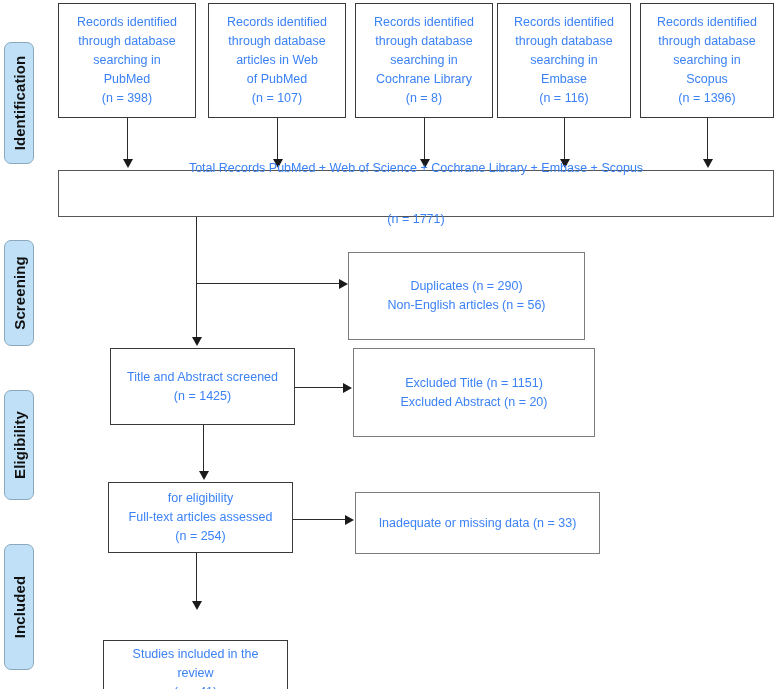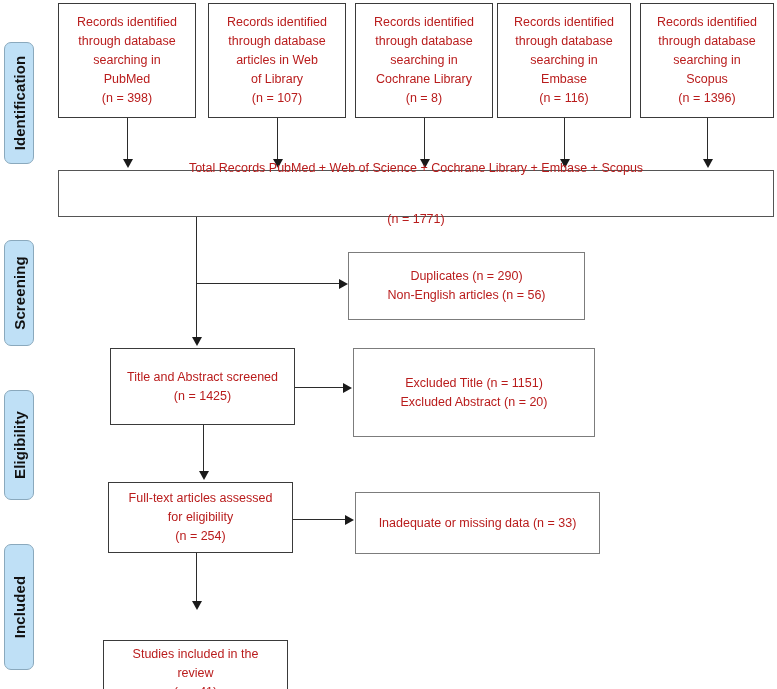--- a/index.html
+++ b/index.html
@@ -51,21 +51,21 @@
     justify-content: center;
     padding: 2px 4px;
   }
   .box.thin {
     border: 1px solid #7c7c7c;
   }
   .box .line {
     display: block;
     font-size: 12.5px;
     line-height: 19px;
-    color: #b91c1c;
+    color: #3b82f6;
   }
   .box.center .line { text-align: center; }
 
   
   .vline, .hline {
     position: absolute;
     background: #2b2b2b;
   }
   .vline { width: 1px; }
   .hline { height: 1px; }
@@ -113,21 +113,21 @@
     <span class="line">through database</span>
     <span class="line">searching in</span>
     <span class="line">PubMed</span>
     <span class="line">(n = 398)</span>
   </div>
 
   <div class="box center" style="left:208px; top:3px; width:138px; height:115px;">
     <span class="line">Records identified</span>
     <span class="line">through database</span>
     <span class="line">articles in Web</span>
-    <span class="line">of Library</span>
+    <span class="line">of PubMed</span>
     <span class="line">(n = 107)</span>
   </div>
 
   <div class="box center" style="left:355px; top:3px; width:138px; height:115px;">
     <span class="line">Records identified</span>
     <span class="line">through database</span>
     <span class="line">searching in</span>
     <span class="line">Cochrane Library</span>
     <span class="line">(n = 8)</span>
   </div>
@@ -167,21 +167,21 @@
     <span class="line">Total Records PubMed + Web of Science + Cochrane Library + Embase + Scopus</span>
     <span class="line">(n = 1771)</span>
   </div>
 
   <div class="vline" style="left:196px; top:217px; height:122px;"></div>
   <div class="arrow-down" style="left:192px; top:337px;"></div>
 
   <div class="hline" style="left:196px; top:283px; width:144px;"></div>
   <div class="arrow-right" style="left:339px; top:279px;"></div>
 
-  <div class="box center thin" style="left:348px; top:252px; width:237px; height:68px;">
+  <div class="box center thin" style="left:348px; top:252px; width:237px; height:88px;">
     <span class="line">Duplicates (n = 290)</span>
     <span class="line">Non-English articles (n = 56)</span>
   </div>
 
   <div class="box center" style="left:110px; top:348px; width:185px; height:77px;justify-content:center;">
     <span class="line">Title and Abstract screened</span>
     <span class="line">(n = 1425)</span>
   </div>
 
   <div class="hline" style="left:295px; top:387px; width:49px;"></div>
@@ -189,22 +189,22 @@
 
   <div class="box center thin" style="left:353px; top:348px; width:242px; height:89px;justify-content:center;">
     <span class="line">Excluded Title (n = 1151)</span>
     <span class="line">Excluded Abstract (n = 20)</span>
   </div>
 
   <div class="vline" style="left:203px; top:425px; height:48px;"></div>
   <div class="arrow-down" style="left:199px; top:471px;"></div>
 
   <div class="box center" style="left:108px; top:482px; width:185px; height:71px;">
+    <span class="line">for eligibility</span>
     <span class="line">Full-text articles assessed</span>
-    <span class="line">for eligibility</span>
     <span class="line">(n = 254)</span>
   </div>
 
   <div class="hline" style="left:293px; top:519px; width:53px;"></div>
   <div class="arrow-right" style="left:345px; top:515px;"></div>
 
   <div class="box center thin" style="left:355px; top:492px; width:245px; height:62px;gap:7px;">
     <span class="line">Inadequate or missing data (n = 33)</span>
   </div>
 

